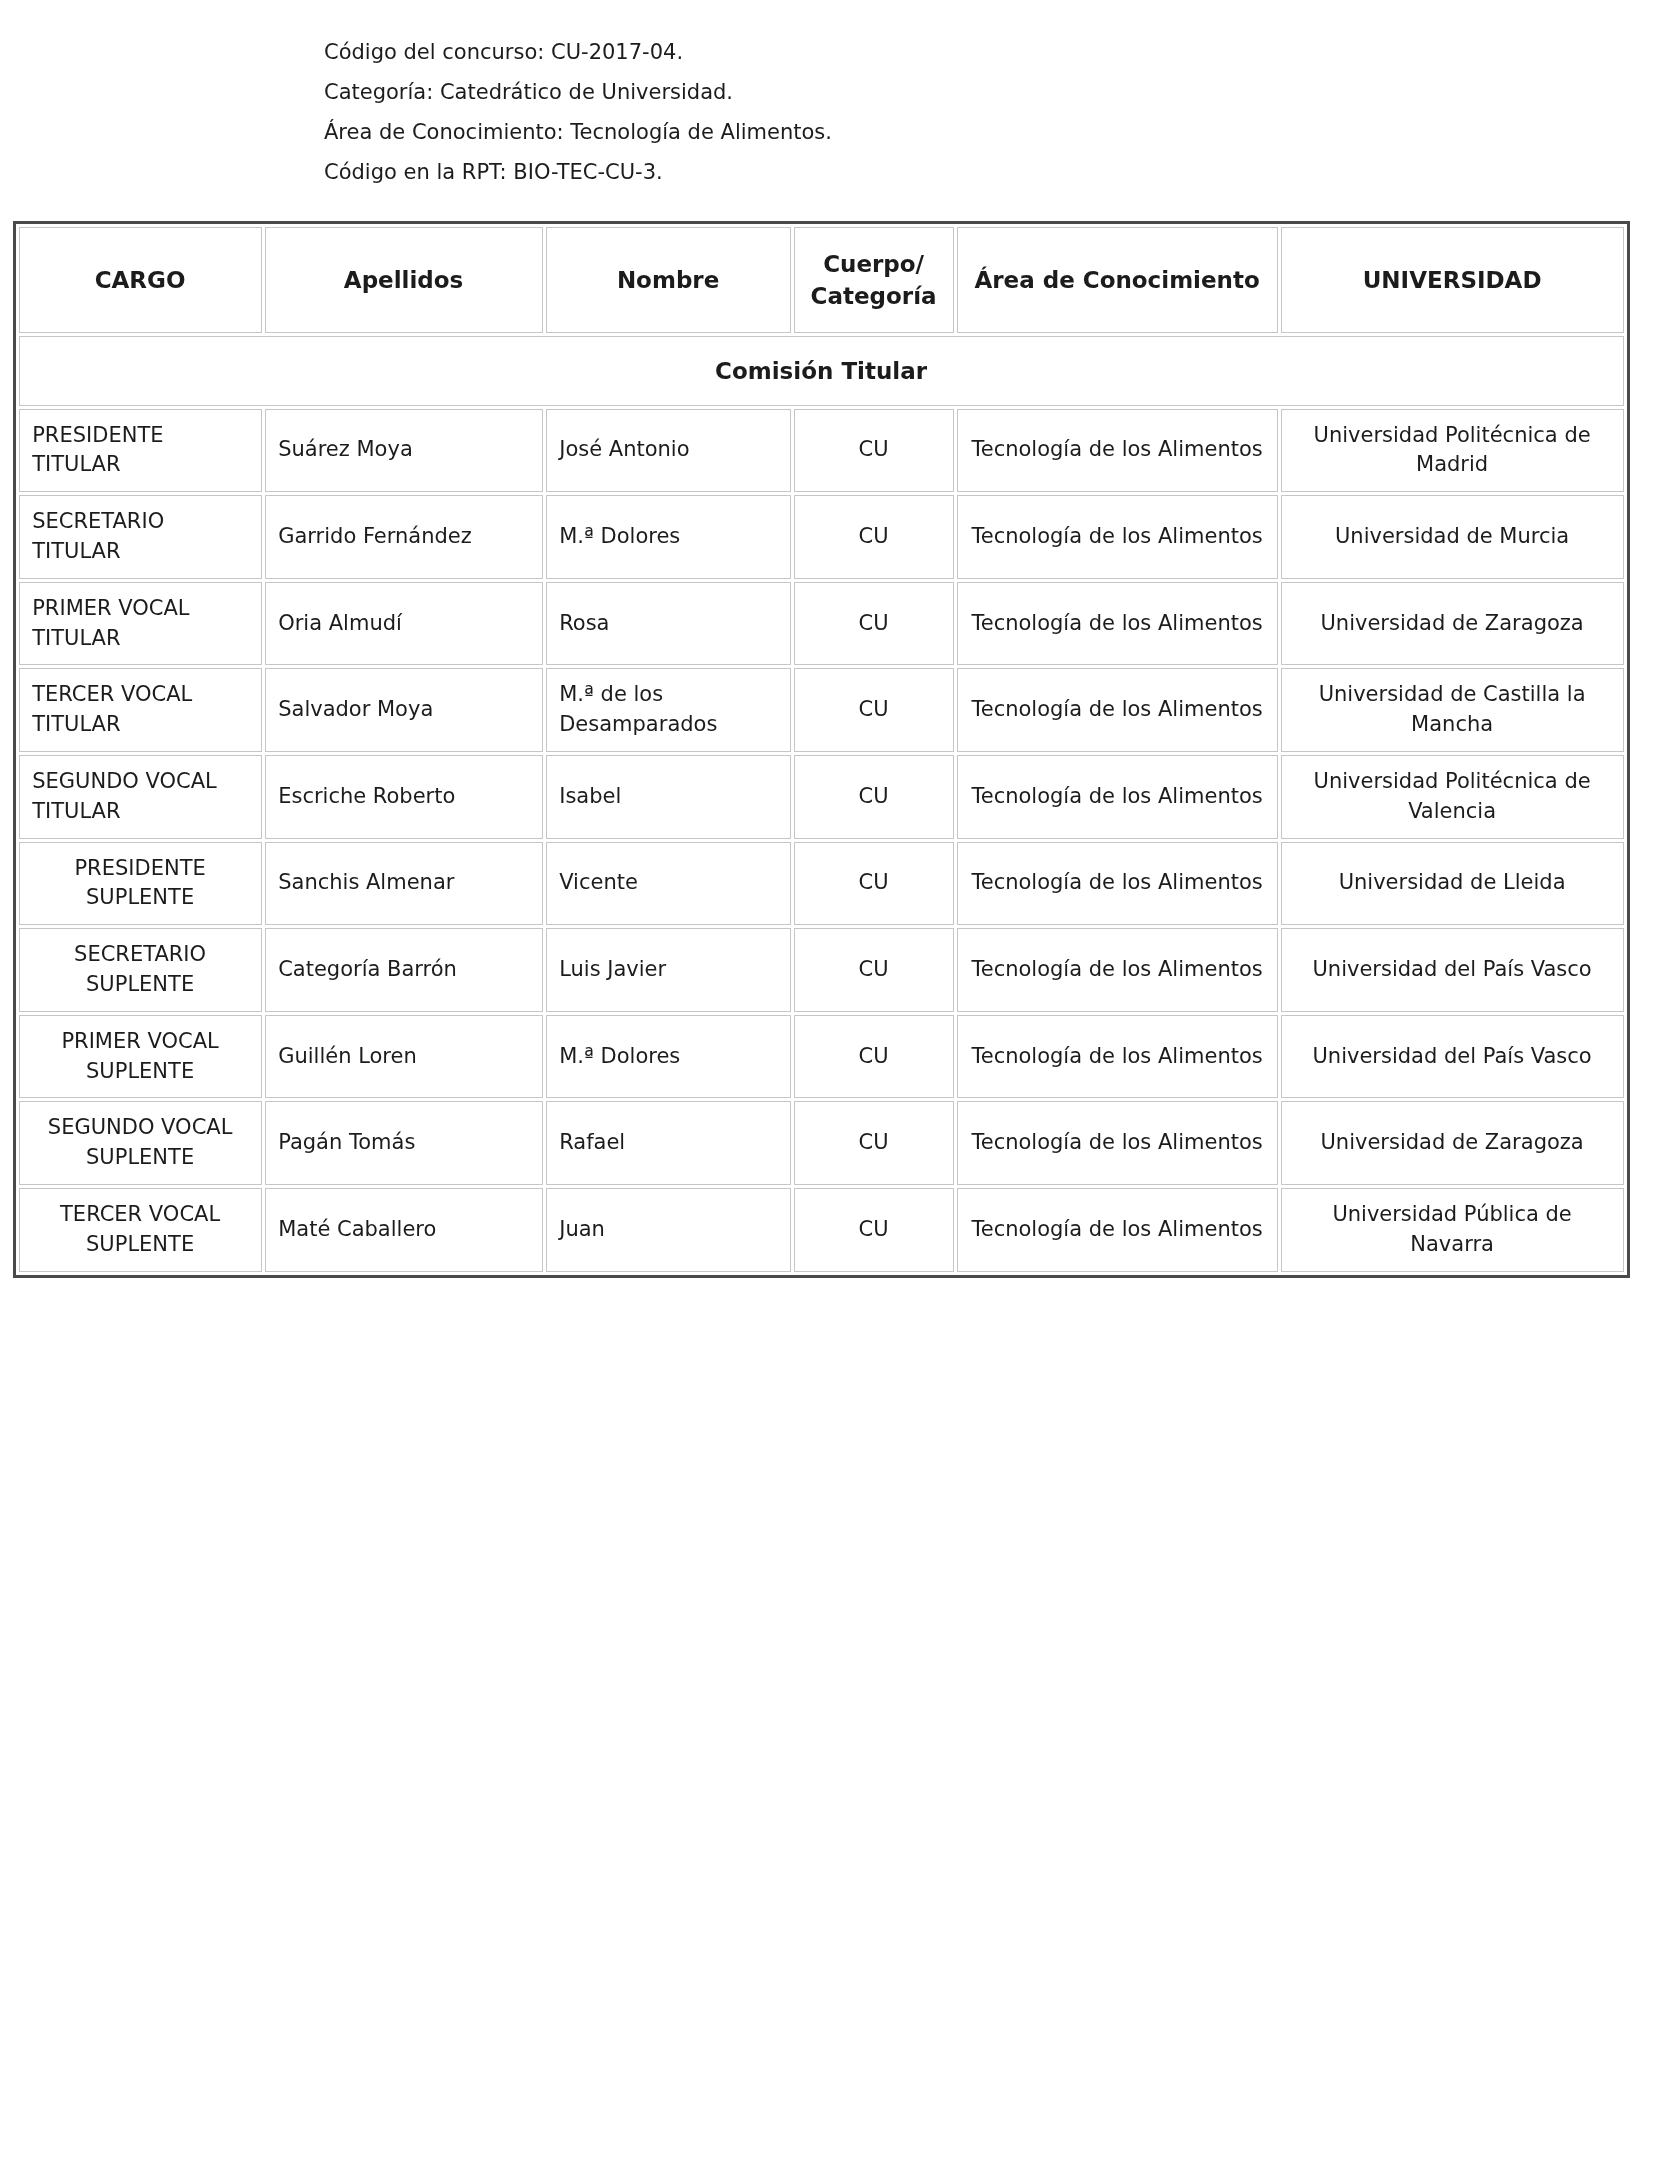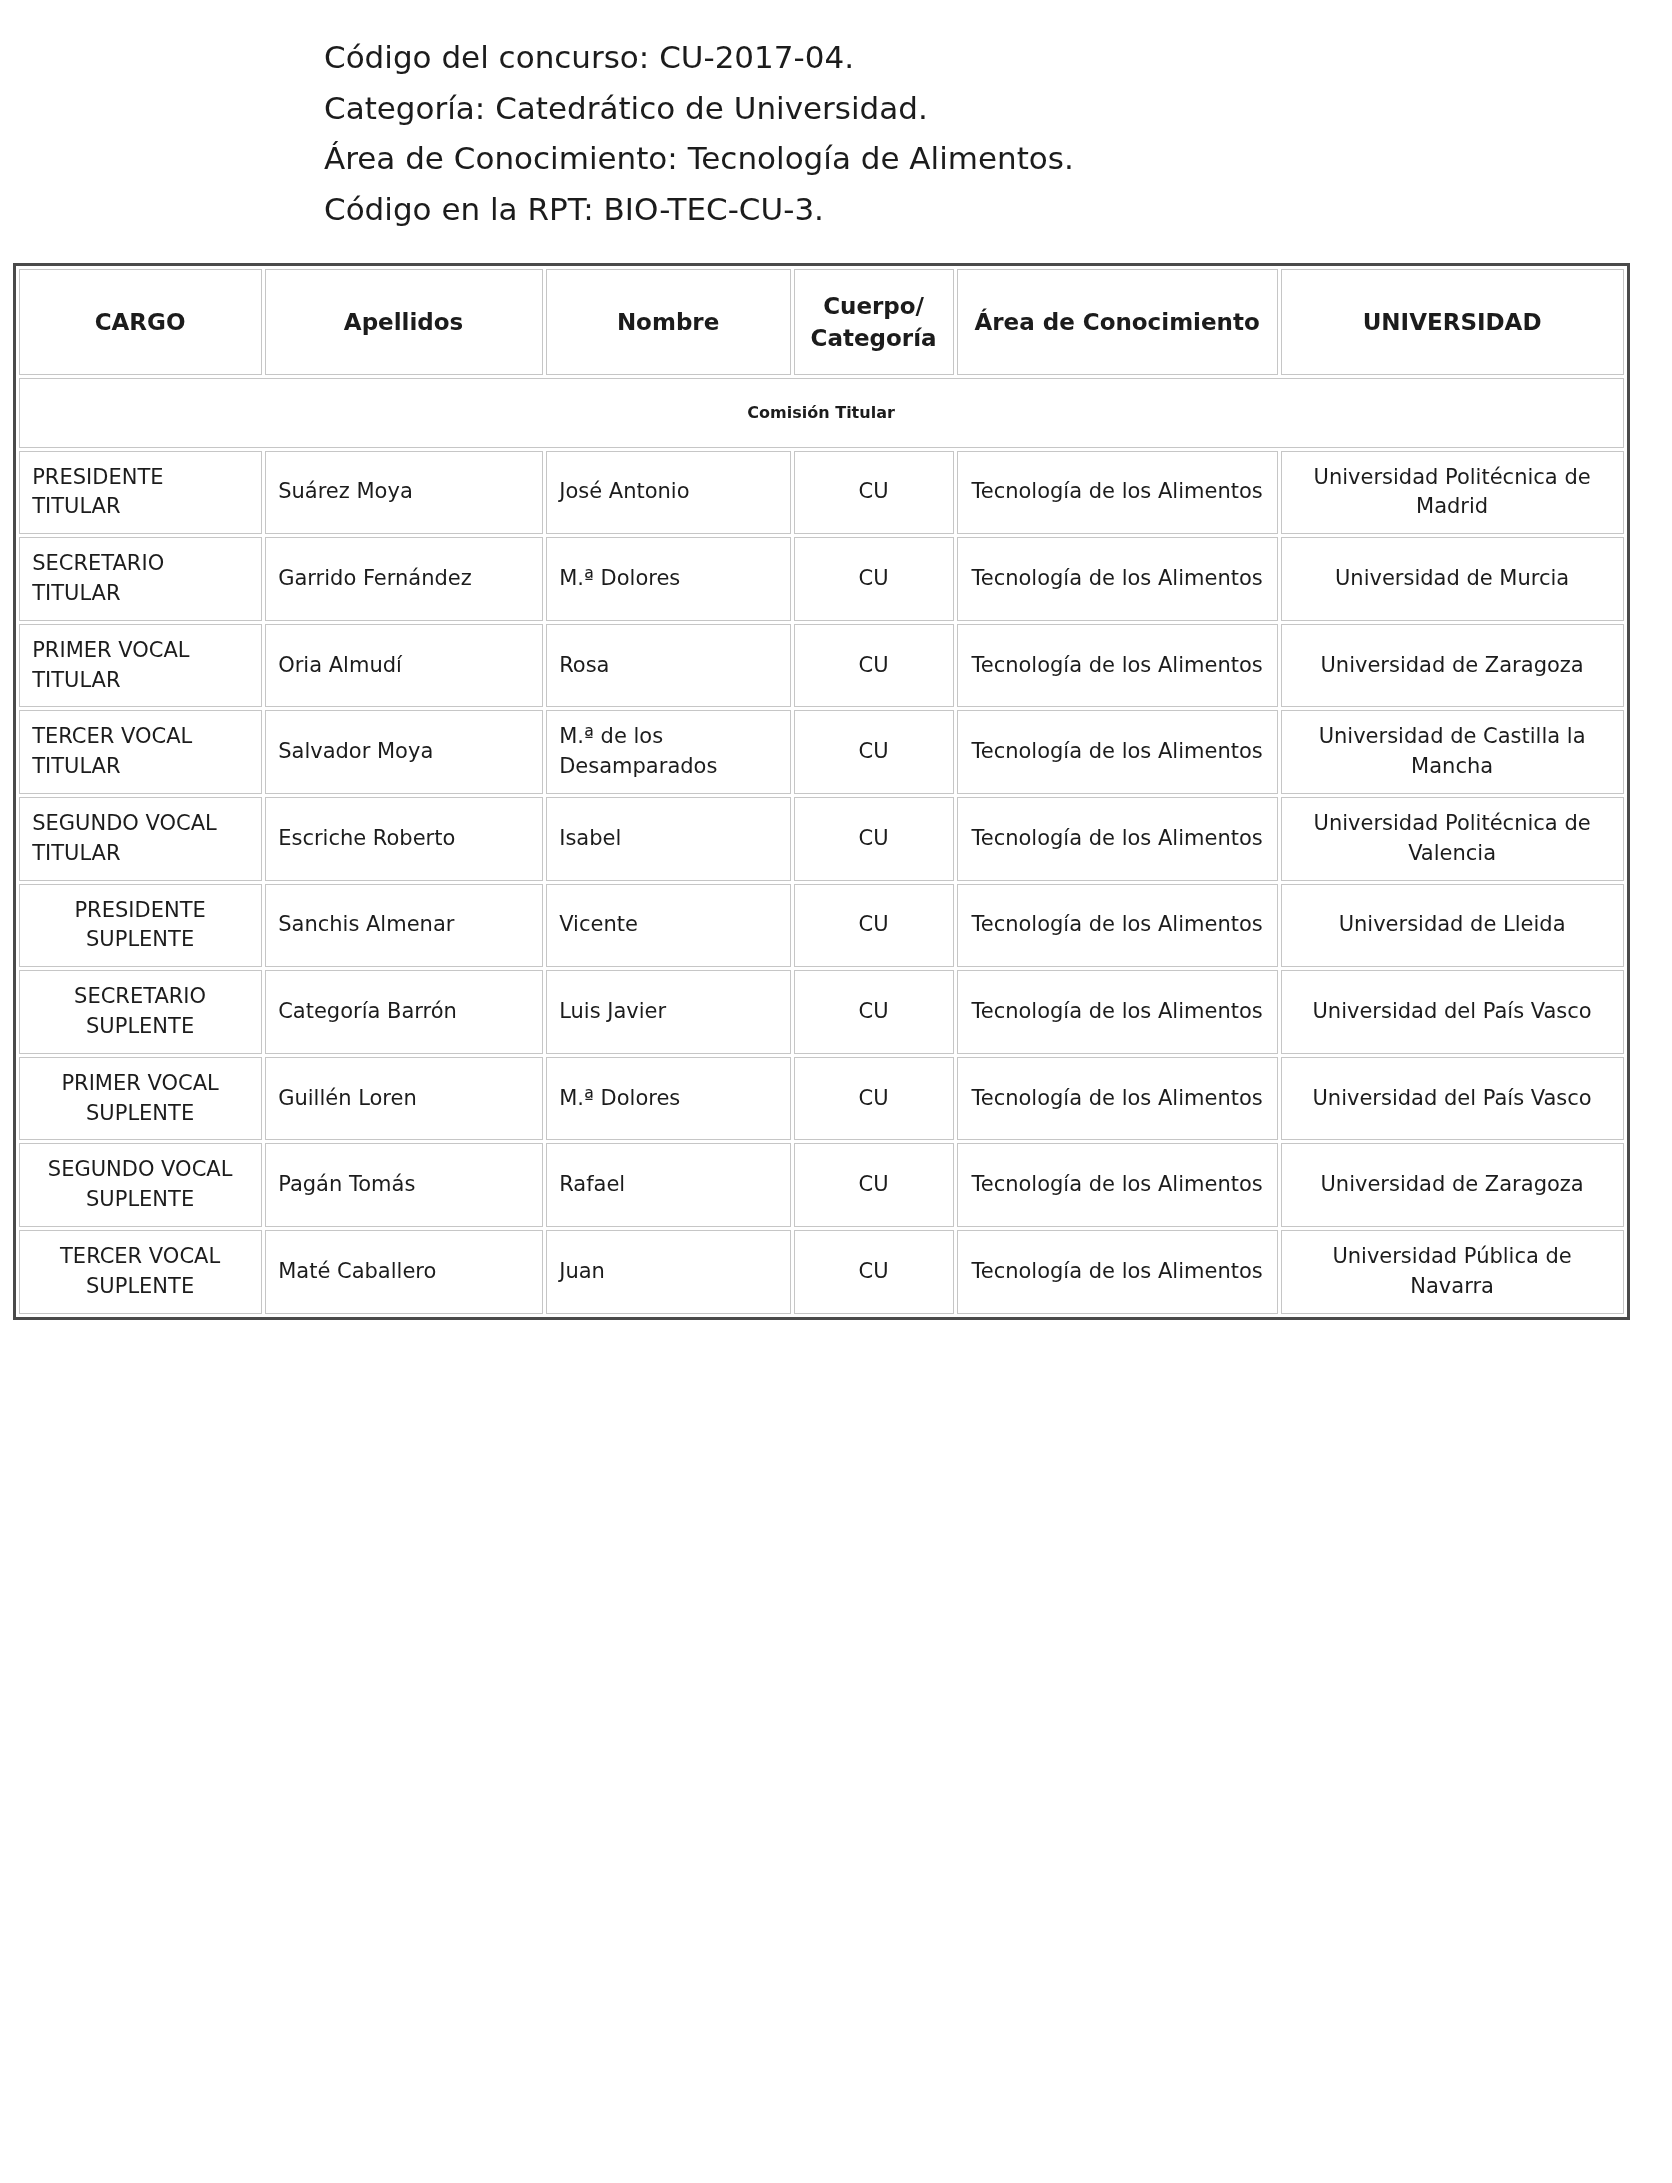--- a/index.html
+++ b/index.html
@@ -16,21 +16,21 @@
     width: 1672px;
     height: 2183px;
     background: #ffffff;
     overflow: hidden;
   }
   .intro {
     padding: 41px 0 0 324px;
   }
   .intro p {
     margin: 0 12px 18px 0;
-    font-size: 31px;
+    font-size: 21px;
     line-height: 1.05;
   }
   .table-wrap {
     margin: 38px 0 0 12.6px;
   }
   table.commission {
     border-collapse: separate;
     border-spacing: 3.1px;
     border: 3.1px solid #4a4a4a;
     background: #ffffff;
@@ -46,21 +46,21 @@
     overflow: hidden;
   }
   table.commission th {
     font-size: 23px;
     font-weight: bold;
     text-align: center;
     height: 98px;
     padding: 3.1px 7.9px;
   }
   td.section-title {
-    font-size: 16px;
+    font-size: 23px;
     font-weight: bold;
     text-align: center;
     height: 61px;
     padding: 3.1px 7.9px;
   }
   table.commission td.data {
     font-size: 21px;
     height: 69px;
     padding: 6.3px 12.6px;
   }

